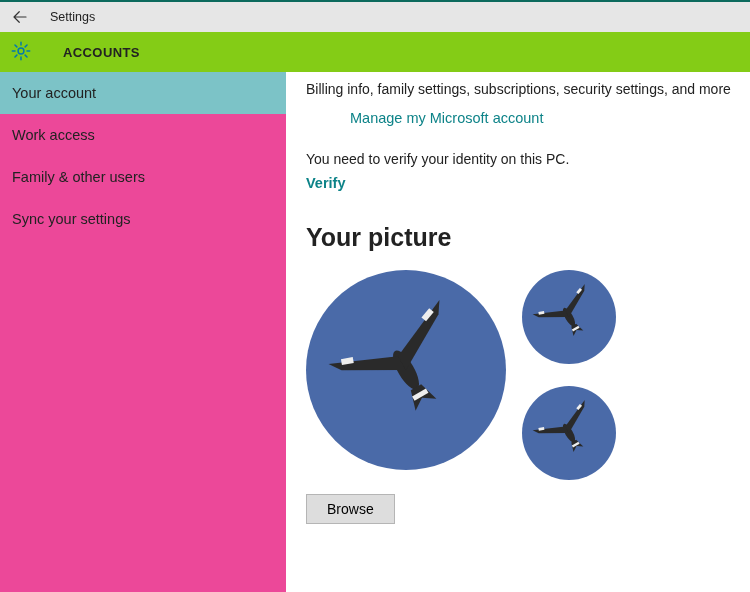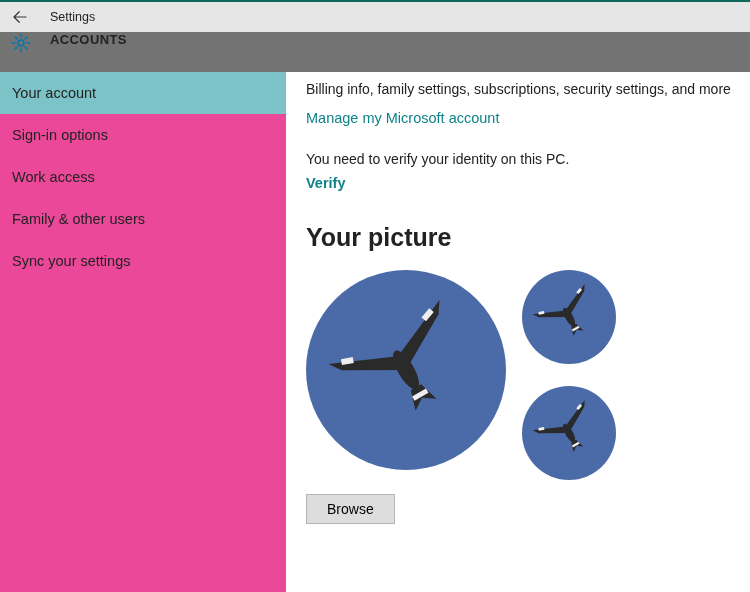--- a/index.html
+++ b/index.html
@@ -29,24 +29,25 @@
     cursor: pointer;
   }
   .back-btn svg { width: 18px; height: 18px; }
   .title {
     font-size: 12.5px;
     margin-left: 10px;
     color: #222;
   }
   .header {
     height: 40px;
-    background: #737373;
-    display: flex;
+    background: #84cc16;
+    display: flex;
+    align-items: center;
     padding-left: 10px;
-    gap: 18px;
+    gap: 31px;
   }
   .gear svg { width: 22px; height: 22px; stroke:#0078b0; fill:none; }
   .accounts-label {
     font-size: 13px;
     font-weight: 600;
     letter-spacing: 0.4px;
     color: #222;
   }
   .main {
     display: flex;
@@ -74,21 +75,21 @@
   .body-text {
     font-size: 14px;
     color: #222;
     line-height: 1.4;
   }
   .link {
     color: #0d8388;
     cursor: pointer;
     font-size: 14.5px;
   }
-  .space-sm { margin-top: 10px; }
+  .space-sm { margin-top: 10px; margin-left: 44px; }
   .space-md { margin-top: 24px; }
   .picture-heading {
     font-size: 25px;
     font-weight: 700;
     color: #222;
     margin-top: 32px;
     margin-bottom: 18px;
   }
   .picture-row {
     display: flex;
@@ -135,23 +136,20 @@
     </svg>
   </span>
   <span class="accounts-label">ACCOUNTS</span>
 </div>
 
 <div class="main">
 
   <div class="sidebar">
     <div class="sidebar-item active">
       <span>Your account</span>
-    </div>
-    <div class="sidebar-item">
-      <span>Sign-in options</span>
     </div>
     <div class="sidebar-item">
       <span>Work access</span>
     </div>
     <div class="sidebar-item">
       <span>Family &amp; other users</span>
     </div>
     <div class="sidebar-item">
       <span>Sync your settings</span>
     </div>

